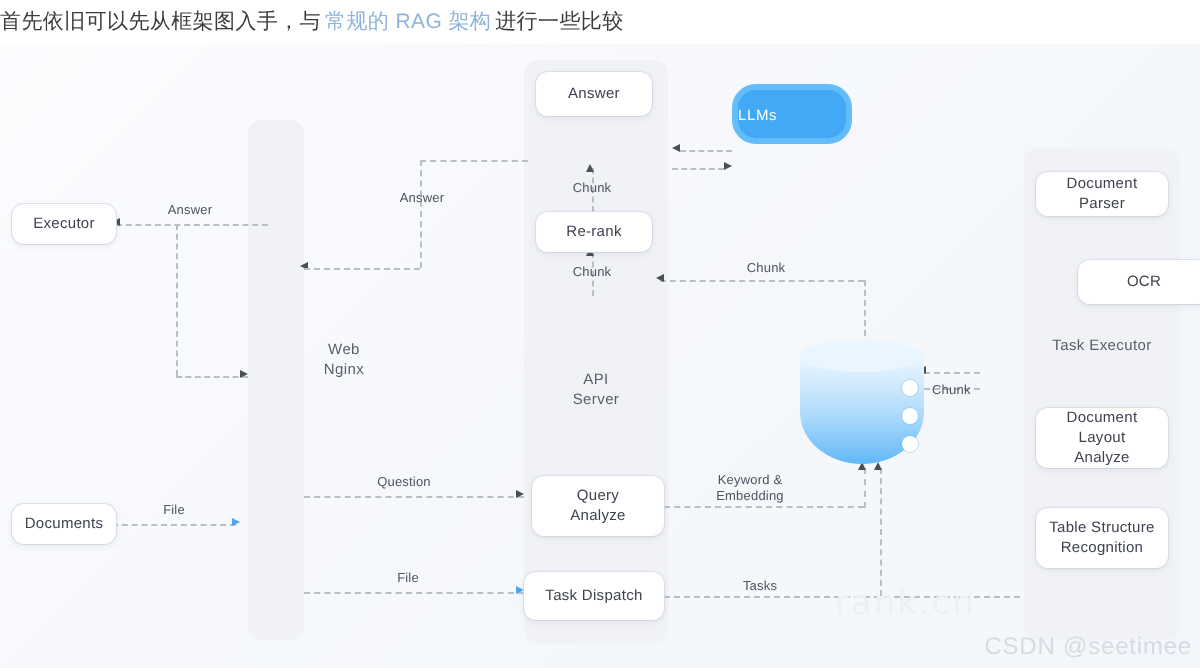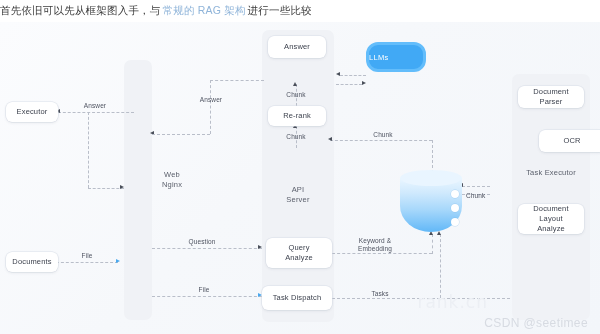--- a/index.html
+++ b/index.html
@@ -108,21 +108,21 @@
   }
   .edge-label.two { white-space: normal; width: 46px; }
 
   
   .wm-site {
     position: absolute; right: 112px; bottom: 22px;
     font-size: 17px; color: #eceff4; letter-spacing: 1px;
     font-family: "DejaVu Sans", sans-serif;
   }
   .wm-csdn {
-    position: absolute; right: 12px; bottom: 4px;
+    position: absolute; right: 4px; bottom: 4px;
     font-size: 12px; color: #d7dbe2; letter-spacing: .4px;
   }
 </style>
 </head>
 <body>
 
 <div id="root">
 
   <div class="caption">
     <span class="seg">首先依旧可以先从框架图入手，与</span>
@@ -256,18 +256,22 @@
 
     <div class="node" style="left:518px; top:108px; width:66px; height:22px;margin-left:21px;">
       <span>OCR</span>
     </div>
 
     <div class="node" style="left:518px; top:182px; width:66px; height:30px; flex-direction:column;">
       <span>Document Layout</span>
       <span>Analyze</span>
     </div>
 
+    <div class="node" style="left:518px; top:232px; width:66px; height:30px; flex-direction:column;">
+      <span>Table Structure</span>
+      <span>Recognition</span>
+    </div>
 
     <div class="wm-site">rank.cn</div>
     <div class="wm-csdn">CSDN @seetimee</div>
 
   </div>
 </div>
 
 </body></html>

